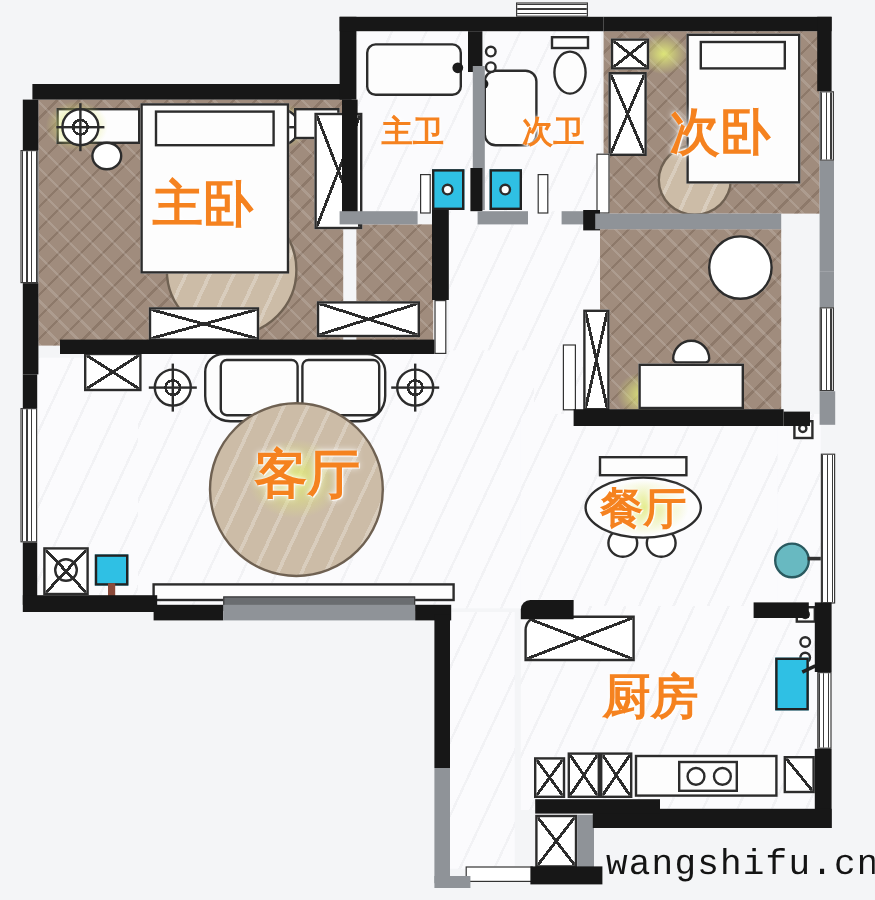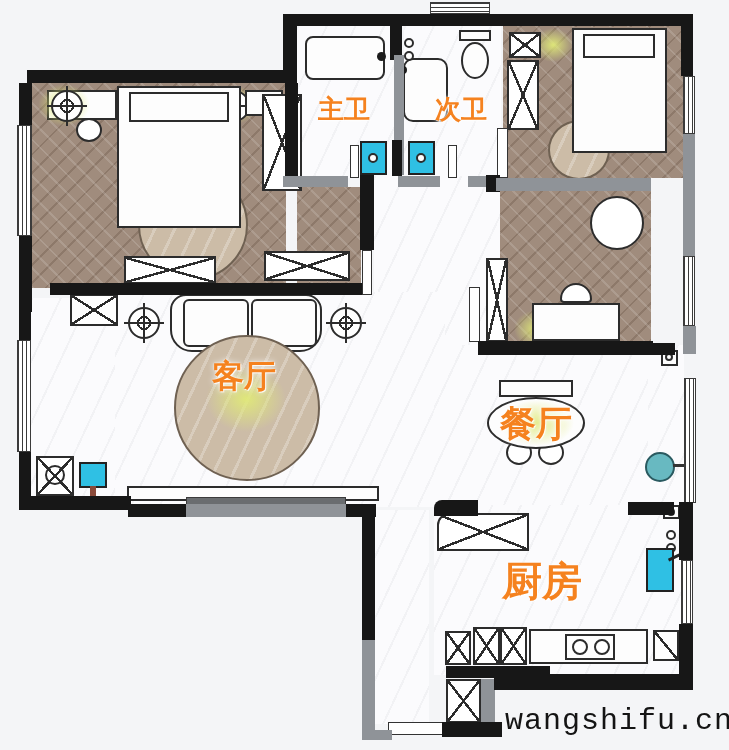--- a/index.html
+++ b/index.html
@@ -190,21 +190,23 @@
   <div class="gwall" style="left:362px;top:730px;width:30px;height:10px"></div>
   <div class="wall" style="left:434px;top:500px;width:44px;height:16px;border-radius:8px 0 0 0"></div>
   <div class="wall" style="left:628px;top:502px;width:46px;height:13px"></div>
   <div class="wall" style="left:679px;top:502px;width:14px;height:58px"></div>
   <div class="winv" style="left:681px;top:560px;width:12px;height:64px"></div>
   <div class="wall" style="left:679px;top:624px;width:14px;height:66px"></div>
   <div class="wall" style="left:494px;top:674px;width:199px;height:16px"></div>
   <div class="wall" style="left:446px;top:666px;width:104px;height:12px"></div>
   <div class="wall" style="left:442px;top:722px;width:60px;height:15px"></div>
 
+  <span class="label" style="left:127px;top:148px;font-size:42px">主卧</span>
   <span class="label" style="left:318px;top:96px;font-size:26px">主卫</span>
   <span class="label" style="left:435px;top:96px;font-size:26px">次卫</span>
-  <span class="label" style="left:212px;top:360px;font-size:32px">客厅</span>
+  <span class="label" style="left:558px;top:88px;font-size:42px">次卧</span>
+  <span class="label" style="left:212px;top:373px;font-size:44px">客厅</span>
   <span class="label" style="left:502px;top:560px;font-size:40px">厨房</span>
   <span class="label" style="left:500px;top:405px;font-size:36px">餐厅</span>
 
   <span class="wm">wangshifu.cn</span>
 
 </div>
 
 </body></html>

